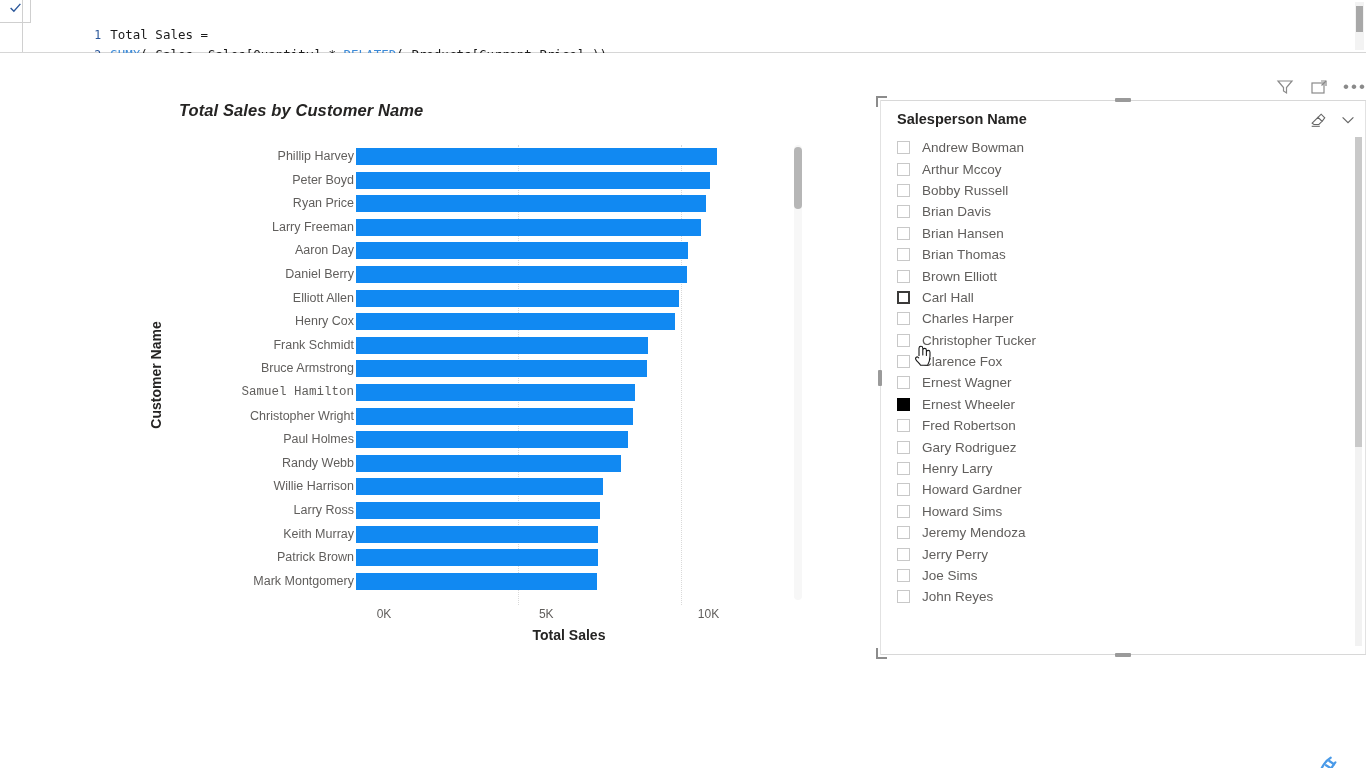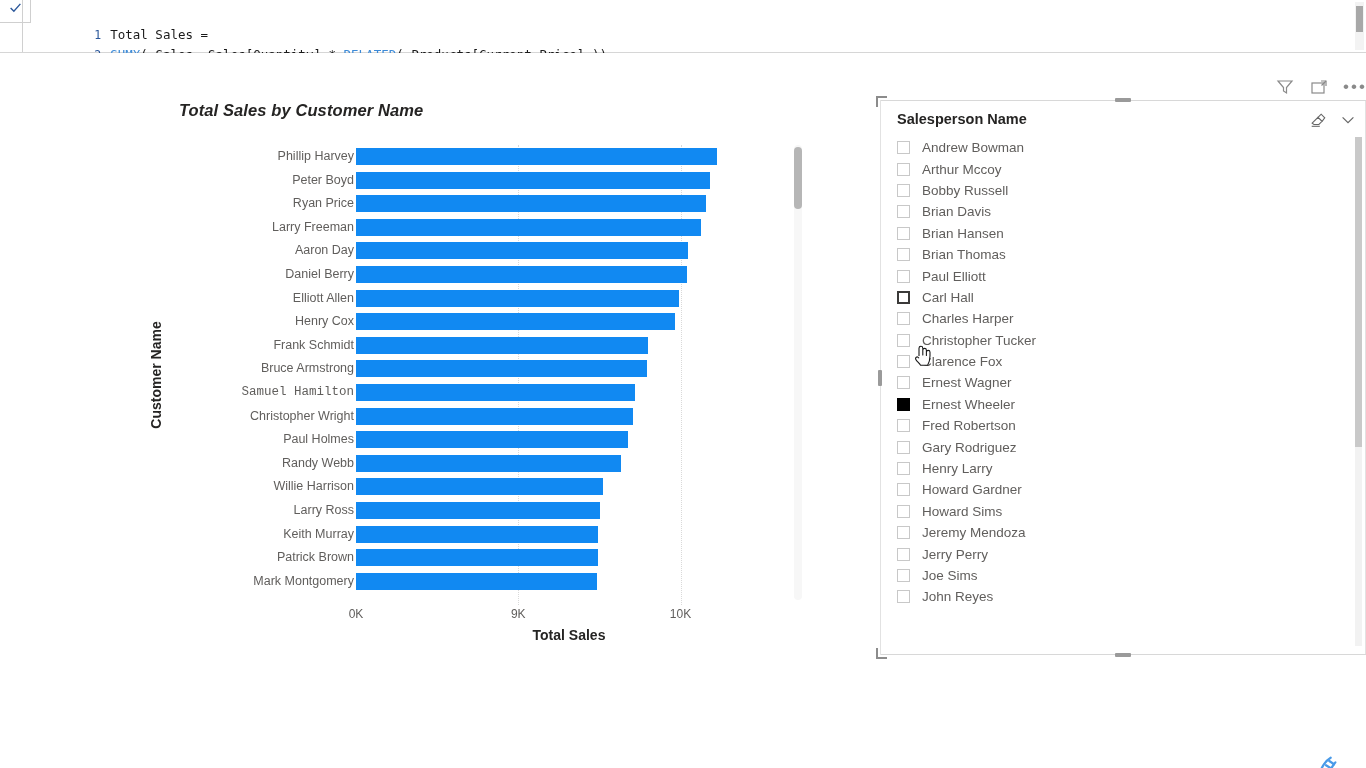--- a/index.html
+++ b/index.html
@@ -66,21 +66,21 @@
     font-size: 14px; color: #252423; font-weight: bold; white-space: nowrap;
   }
   .cat-label {
     position: absolute; right: 456px; width: 230px; text-align: right;
     font-size: 12.5px; color: #605e5c; white-space: nowrap;
   }
   .bar { position: absolute; left: 191px; background: #1189f2; }
   .gridline { position: absolute; top: 0; bottom: 0; width: 1px; border-left: 1px dotted #d9d9d9; }
   .tick {
     position: absolute; top: 462px; font-size: 12px; color: #605e5c;
-    transform: translateX(-50%); white-space: nowrap;
+    transform: translateX(-50%); white-space: nowrap; margin-left: 28px;
   }
   .xaxis-title {
     position: absolute; top: 482px; left: 404px; transform: translateX(-50%);
     font-size: 14px; color: #252423; font-weight: bold; white-space: nowrap;
   }
   .chart-scroll { position: absolute; left: 629px; top: 52px; width: 8px; height: 455px; background: #f7f7f7; border-radius: 4px; }
   .chart-scroll i { position: absolute; left: 0; top: 2px; width: 8px; height: 62px; background: #b6b6b6; border-radius: 4px; display: block; }
 
   
   .slicer {
@@ -209,21 +209,21 @@
             <div class="cat-label" style="top: 287.2px;">Paul Holmes</div>
             <div class="cat-label" style="top: 310.8px;">Randy Webb</div>
             <div class="cat-label" style="top: 334.4px;">Willie Harrison</div>
             <div class="cat-label" style="top: 358px;">Larry Ross</div>
             <div class="cat-label" style="top: 381.6px; text-align: right;">Keith Murray</div>
             <div class="cat-label" style="top: 405.2px;">Patrick Brown</div>
             <div class="cat-label" style="top: 428.8px;">Mark Montgomery</div>
           </div>
         <div id="ticks-layer">
             <div class="tick" style="left: 191px;">0K</div>
-            <div class="tick" style="left: 353.273px;">9K</div>
+            <div class="tick" style="left: 353.273px;">5K</div>
             <div class="tick" style="left: 515.545px;">10K</div>
           </div>
         <div class="xaxis-title">Total Sales</div>
       </div>
       <div class="chart-scroll">
           <i></i>
         </div>
     </div>
 
     <div class="slicer">
@@ -266,21 +266,21 @@
           <div class="sl-item">
             <div class="cb"></div>
             <span class="sl-label">Brian Hansen</span>
           </div>
           <div class="sl-item">
             <div class="cb"></div>
             <span class="sl-label">Brian Thomas</span>
           </div>
           <div class="sl-item">
             <div class="cb"></div>
-            <span class="sl-label">Paul Elliott</span>
+            <span class="sl-label">Brown Elliott</span>
           </div>
           <div class="sl-item">
             <div class="cb hover"></div>
             <span class="sl-label">Carl Hall</span>
           </div>
           <div class="sl-item">
             <div class="cb"></div>
             <span class="sl-label">Charles Harper</span>
           </div>
           <div class="sl-item">

